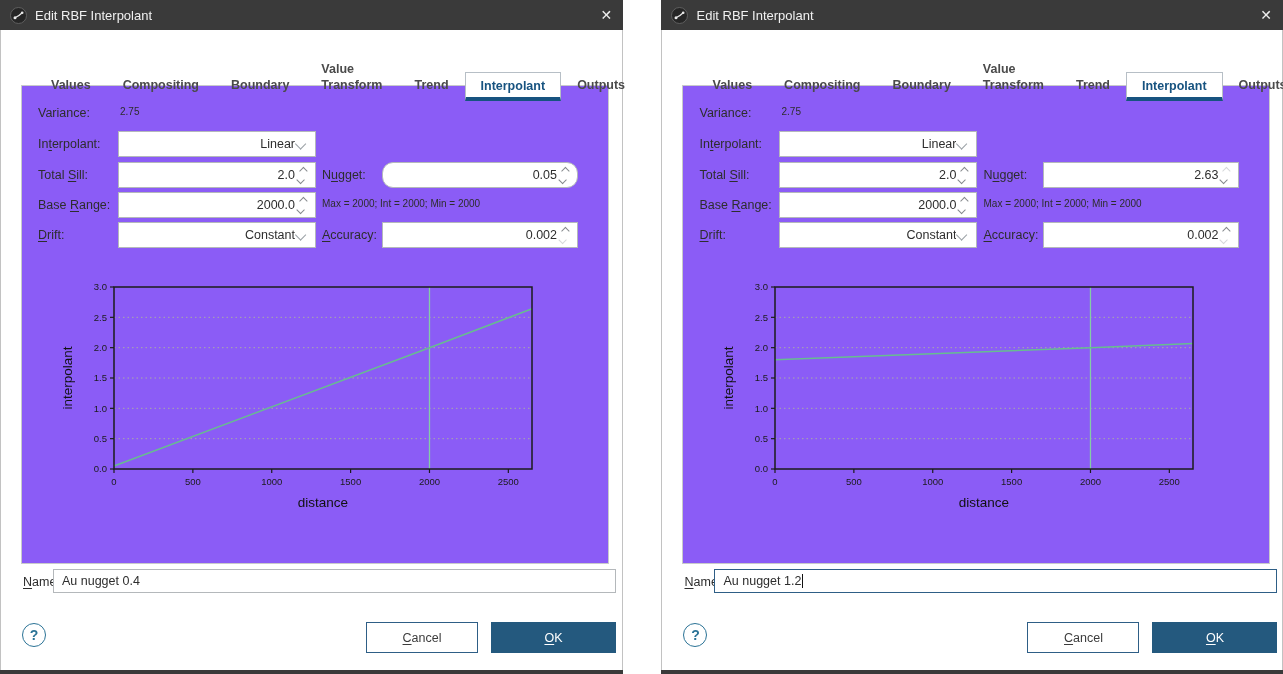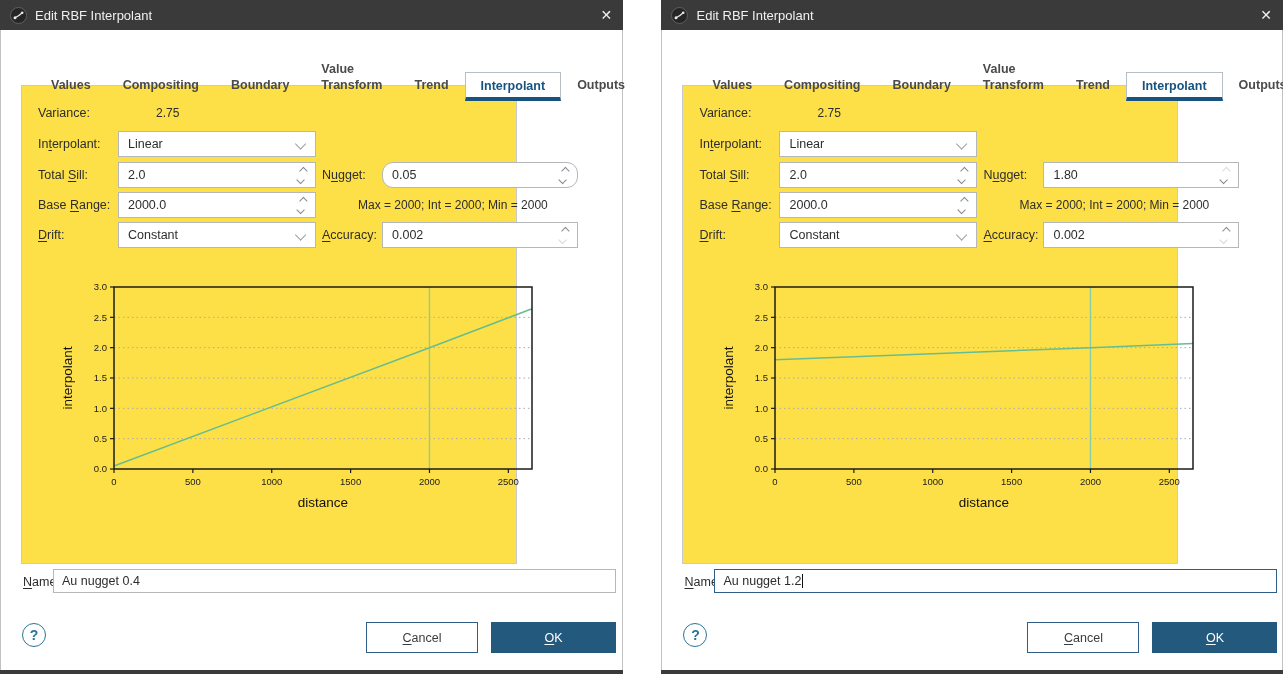--- a/index.html
+++ b/index.html
@@ -15,28 +15,28 @@
   .appicon{width:17px;height:17px;margin-left:10px;flex:0 0 auto;}
   .wtitle{color:#f0f0f0;font-size:13px;margin-left:8px;flex:1;}
   .closebtn{color:#efefef;font-size:14px;width:34px;text-align:center;cursor:default;}
 
   
   .tabs{position:absolute;left:34px;top:54px;display:flex;align-items:flex-end;z-index:3;}
   .tab{font-size:12.5px;color:#4b4b4b;padding:6px 16px 8px 16px;line-height:16px;font-weight:bold;}
   .tab.selected{color:#175380;font-weight:bold;background:#fff;border:1px solid #b7bfc6;border-bottom:4px solid #175380;padding:5px 15px 3px 15px;}
 
   
-  .panel{position:absolute;left:20px;top:84px;width:496px;height:479px;border:1px solid #c8cacb;background:#fde047;box-sizing:border-box;z-index:1;}
+  .panel{position:absolute;left:20px;top:84px;width:588px;height:479px;border:1px solid #c8cacb;background:#8b5cf6;box-sizing:border-box;z-index:1;}
   .lbl{position:absolute;font-size:12.5px;color:#2d2d2d;white-space:nowrap;}
-  .val-static{position:absolute;font-size:12px;color:#2d2d2d;white-space:nowrap;margin-left:36px;}
+  .val-static{position:absolute;font-size:10px;color:#2d2d2d;white-space:nowrap;}
   u{text-decoration:underline;text-underline-offset:2px;}
 
   .fld{position:absolute;height:26px;background:#fff;border:1px solid #b4b8bb;box-sizing:border-box;
        display:flex;align-items:center;padding:0 6px 0 9px;font-size:12.5px;color:#2d2d2d;}
-  .fld .val{flex:1;white-space:nowrap;overflow:hidden;}
+  .fld .val{flex:1;white-space:nowrap;overflow:hidden;text-align:right;}
   .chevron{display:inline-block;width:5px;height:5px;border-style:solid;border-width:0 0 1.4px 1.4px;border-color:currentColor;}
   .chevron.up{transform:rotate(135deg) translate(-1px,-1px);}
   .chevron.down{transform:rotate(-45deg) translate(-1px,-1px);}
   .dd-arrow{color:#9aa0a5;width:14px;display:flex;justify-content:center;}
   .spin{display:flex;flex-direction:column;align-items:center;justify-content:center;gap:3px;width:14px;color:#85898d;}
   .spin .faint{color:#d6d8da;}
 
   .chart{position:absolute;left:35px;top:191px;}
   .chart text{font-family:"Liberation Sans","DejaVu Sans",sans-serif;}
 
@@ -223,21 +223,21 @@
       <span class="lbl" style="left:16px;top:82px;">Total <u>S</u>ill:</span>
       <div class="fld" style="left:96px;top:76px;width:198px;">
         <span class="val">2.0</span>
         <span class="spin">
             <span class="chevron up"></span>
             <span class="chevron down"></span>
           </span>
       </div>
       <span class="lbl" style="left:300px;top:82px;">N<u>u</u>gget:</span>
       <div class="fld" style="left:360px;top:76px;width:196px;">
-        <span class="val">1.80</span>
+        <span class="val">2.63</span>
         <span class="spin">
             <span class="chevron up faint"></span>
             <span class="chevron down"></span>
           </span>
       </div>
 
       <span class="lbl" style="left:16px;top:112px;">Base <u>R</u>ange:</span>
       <div class="fld" style="left:96px;top:106px;width:198px;">
         <span class="val">2000.0</span>
         <span class="spin">

